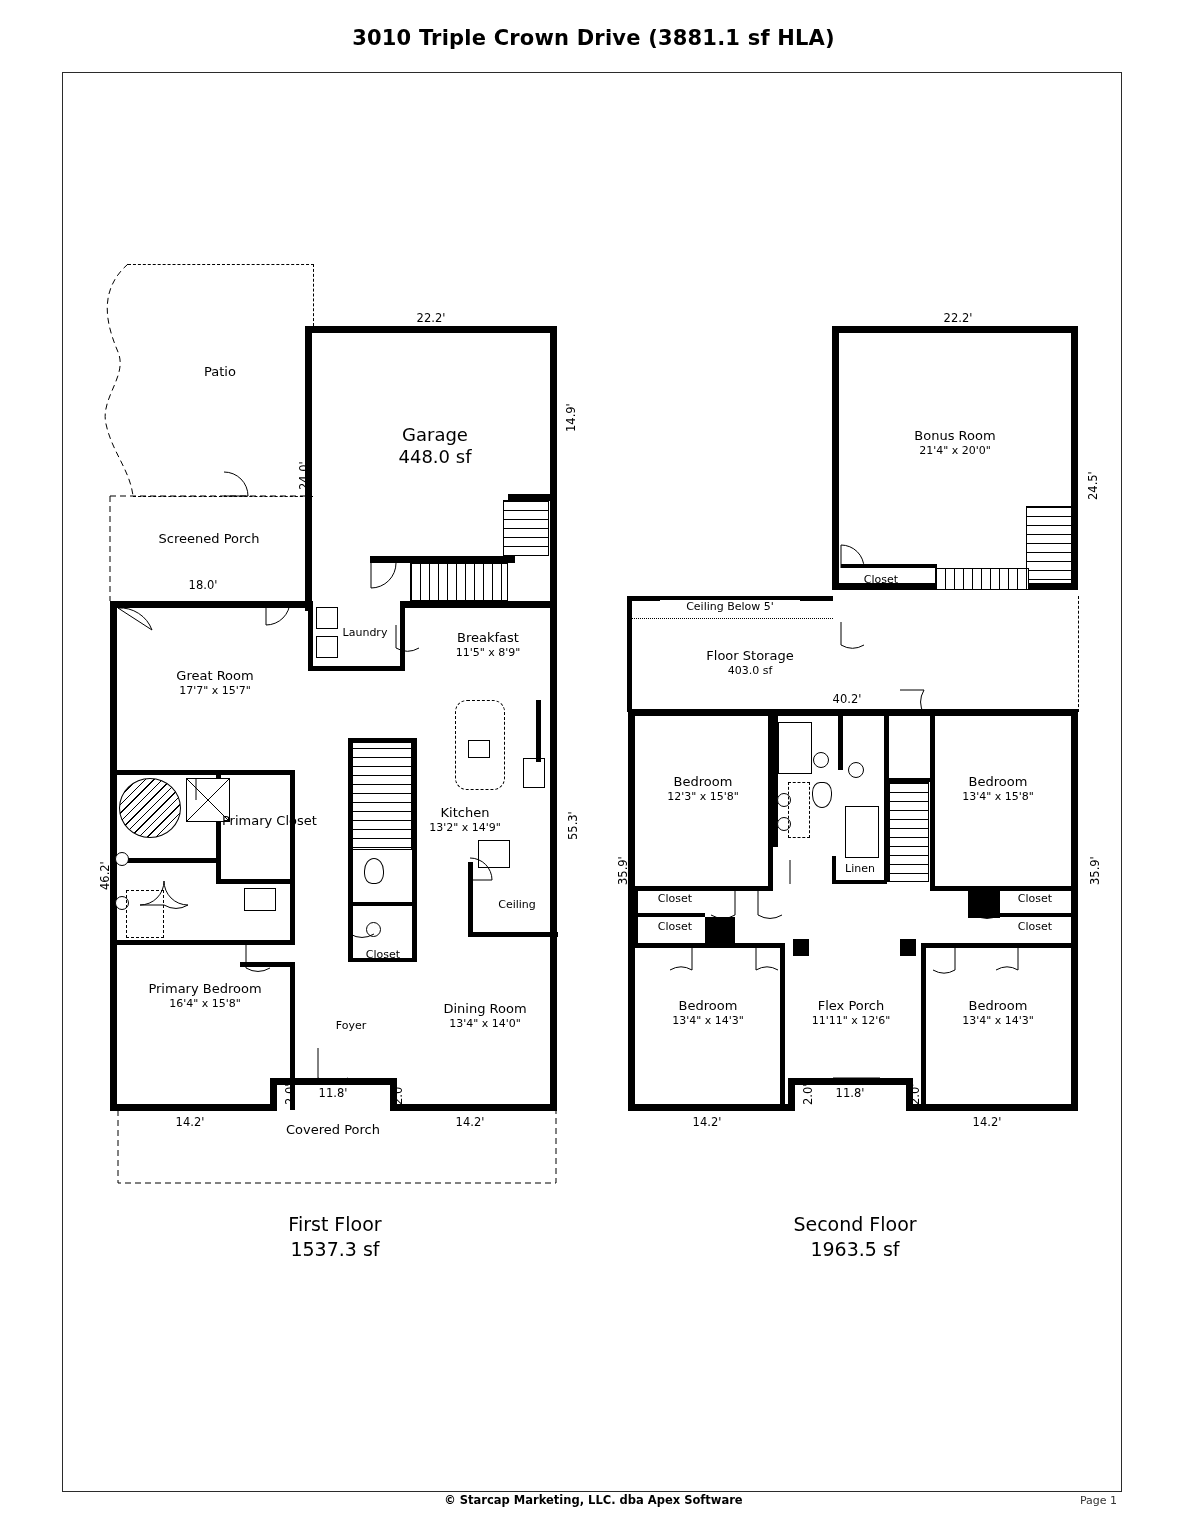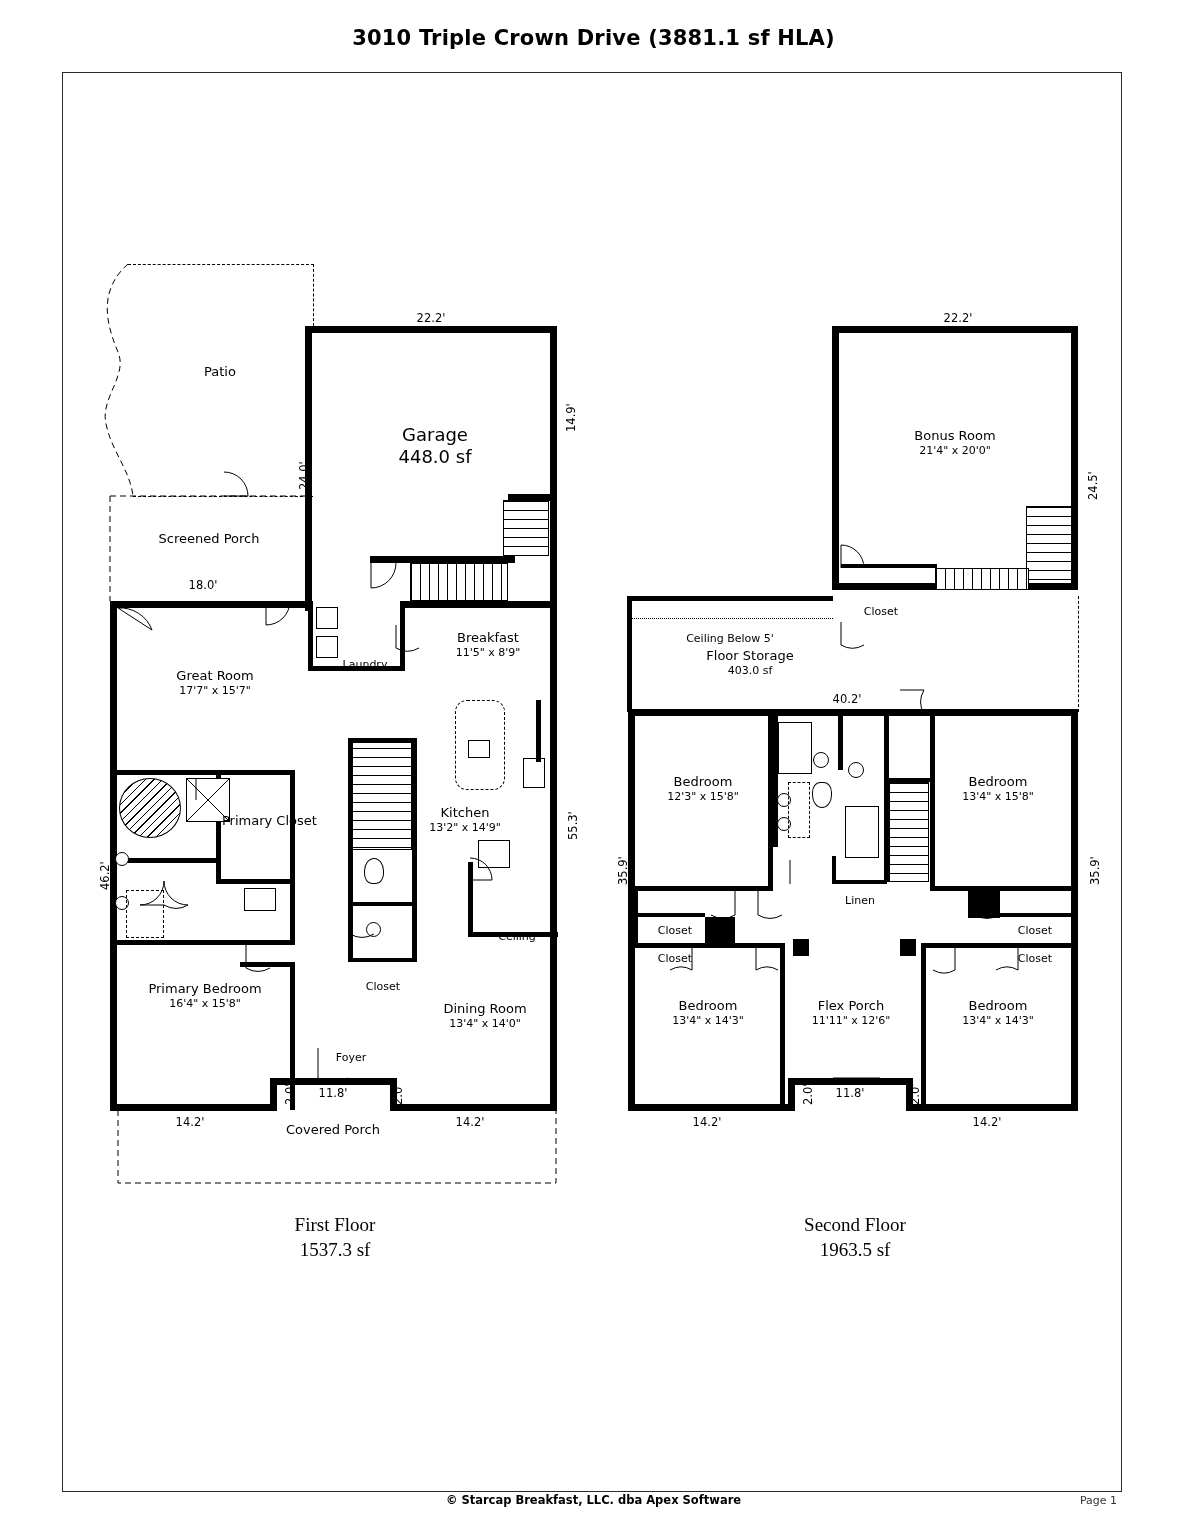--- a/index.html
+++ b/index.html
@@ -48,21 +48,20 @@
     right: 70px;
     top: 1494px;
     font-size: 11px;
     color: #333;
   }
   .floor-caption {
     position: absolute;
     text-align: center;
     font-size: 19px;
     line-height: 25px;
-    font-family: Liberation Serif, serif;
   }
 
   
   .wall {
     position: absolute;
     background: #000;
   }
   .dash-box {
     position: absolute;
     border: 1px dashed #000;
@@ -92,21 +91,20 @@
   }
   .room-label .nm { display: block; }
   .room-label .dim { display: block; font-size: 11px; }
   .room-label.big { font-size: 18px; line-height: 22px; }
   .room-label.big .dim { font-size: 18px; }
   .small-label {
     position: absolute;
     font-size: 11px;
     white-space: nowrap;
     text-align: center;
-    margin-top: 32px;
   }
   .dim-h {
     position: absolute;
     font-size: 11.5px;
     white-space: nowrap;
     text-align: center;
   }
   .dim-v {
     position: absolute;
     font-size: 11.5px;
@@ -225,21 +223,21 @@
   </div>
   <div class="dim-h" style="left:435px; top:1115px; width:70px;">
     <span>14.2'</span>
   </div>
 
   <div class="wall" style="left:308px; top:601px; width:5px; height:70px;"></div>
   <div class="wall" style="left:308px; top:666px; width:97px; height:5px;"></div>
   <div class="wall" style="left:400px; top:601px; width:5px; height:70px;"></div>
   <div class="fix" style="left:316px; top:607px; width:22px; height:22px;"></div>
   <div class="fix" style="left:316px; top:636px; width:22px; height:22px;"></div>
-  <div class="small-label" style="left:330px; top:626px; width:70px;text-decoration:underline;">
+  <div class="small-label" style="left:330px; top:626px; width:70px;">
     <span>Laundry</span>
   </div>
 
   <div class="room-label" style="left:428px; top:630px; width:120px;">
     <span class="nm">Breakfast</span>
     <span class="dim">11'5" x 8'9"</span>
   </div>
 
   <div class="room-label" style="left:145px; top:668px; width:140px;">
     <span class="nm">Great Room</span>
@@ -507,14 +505,14 @@
       <path d="M833,1078 L856,1078 M856,1078 L880,1078"></path>
     </g>
   </svg>
 </div>
 
 <div class="floor-caption" style="left:730px; top:1212px; width:250px;">
   <span>Second Floor</span><br>
   <span>1963.5 sf</span>
 </div>
 
-<div class="footer-left">© Starcap Breakfast, LLC. dba Apex Software</div>
+<div class="footer-left">© Starcap Marketing, LLC. dba Apex Software</div>
 <div class="footer-right">Page 1</div>
 
 </body></html>

